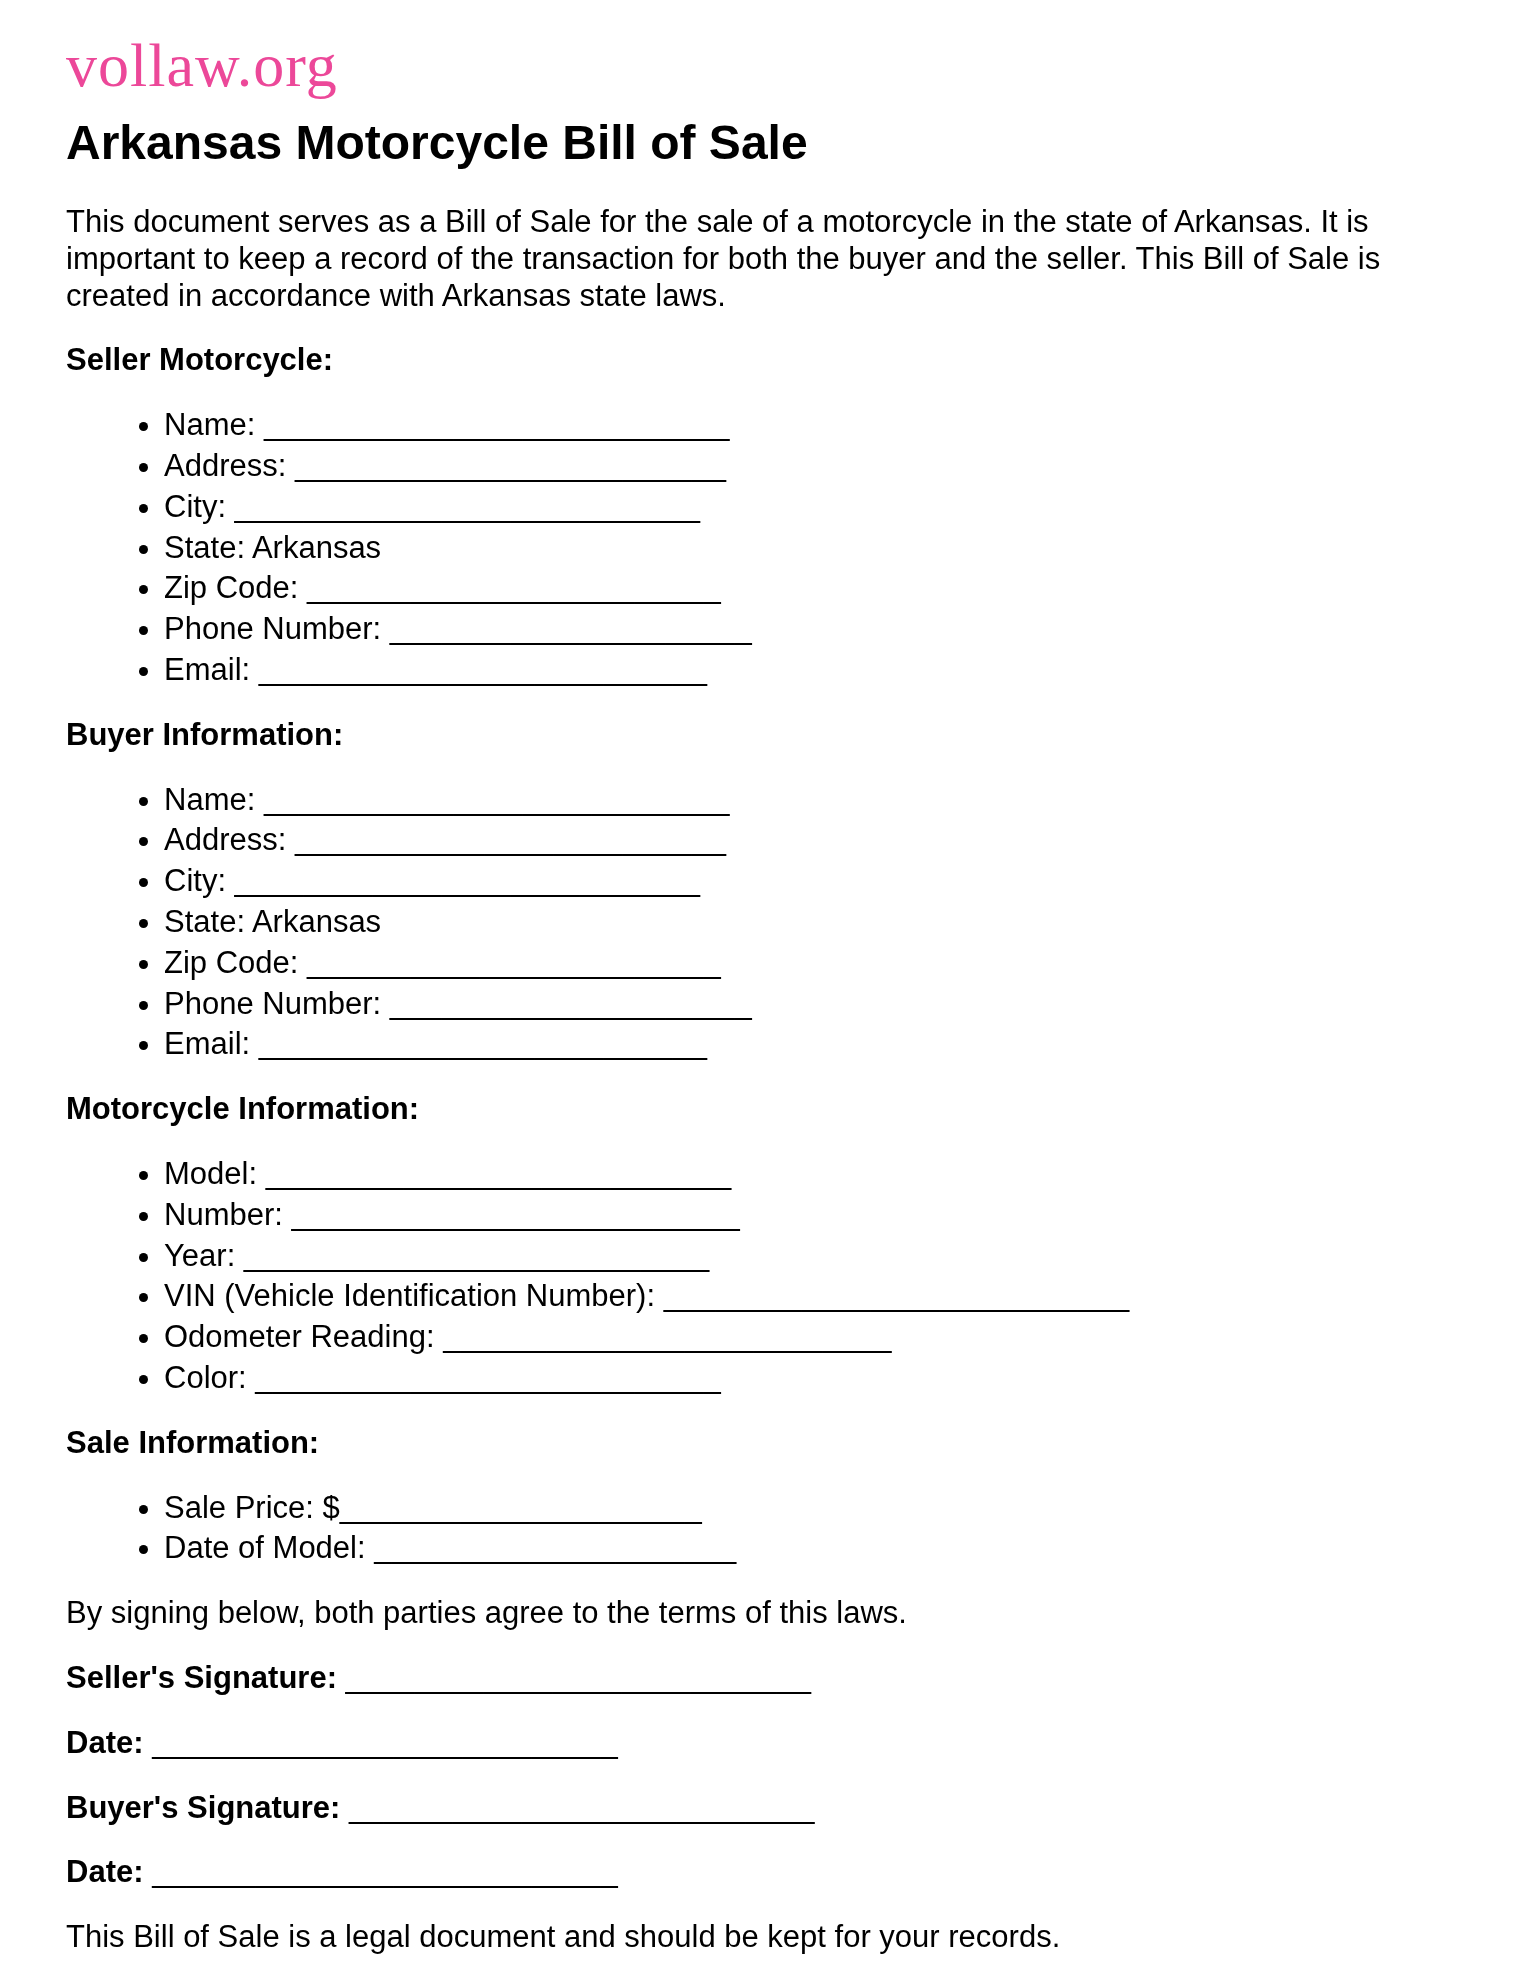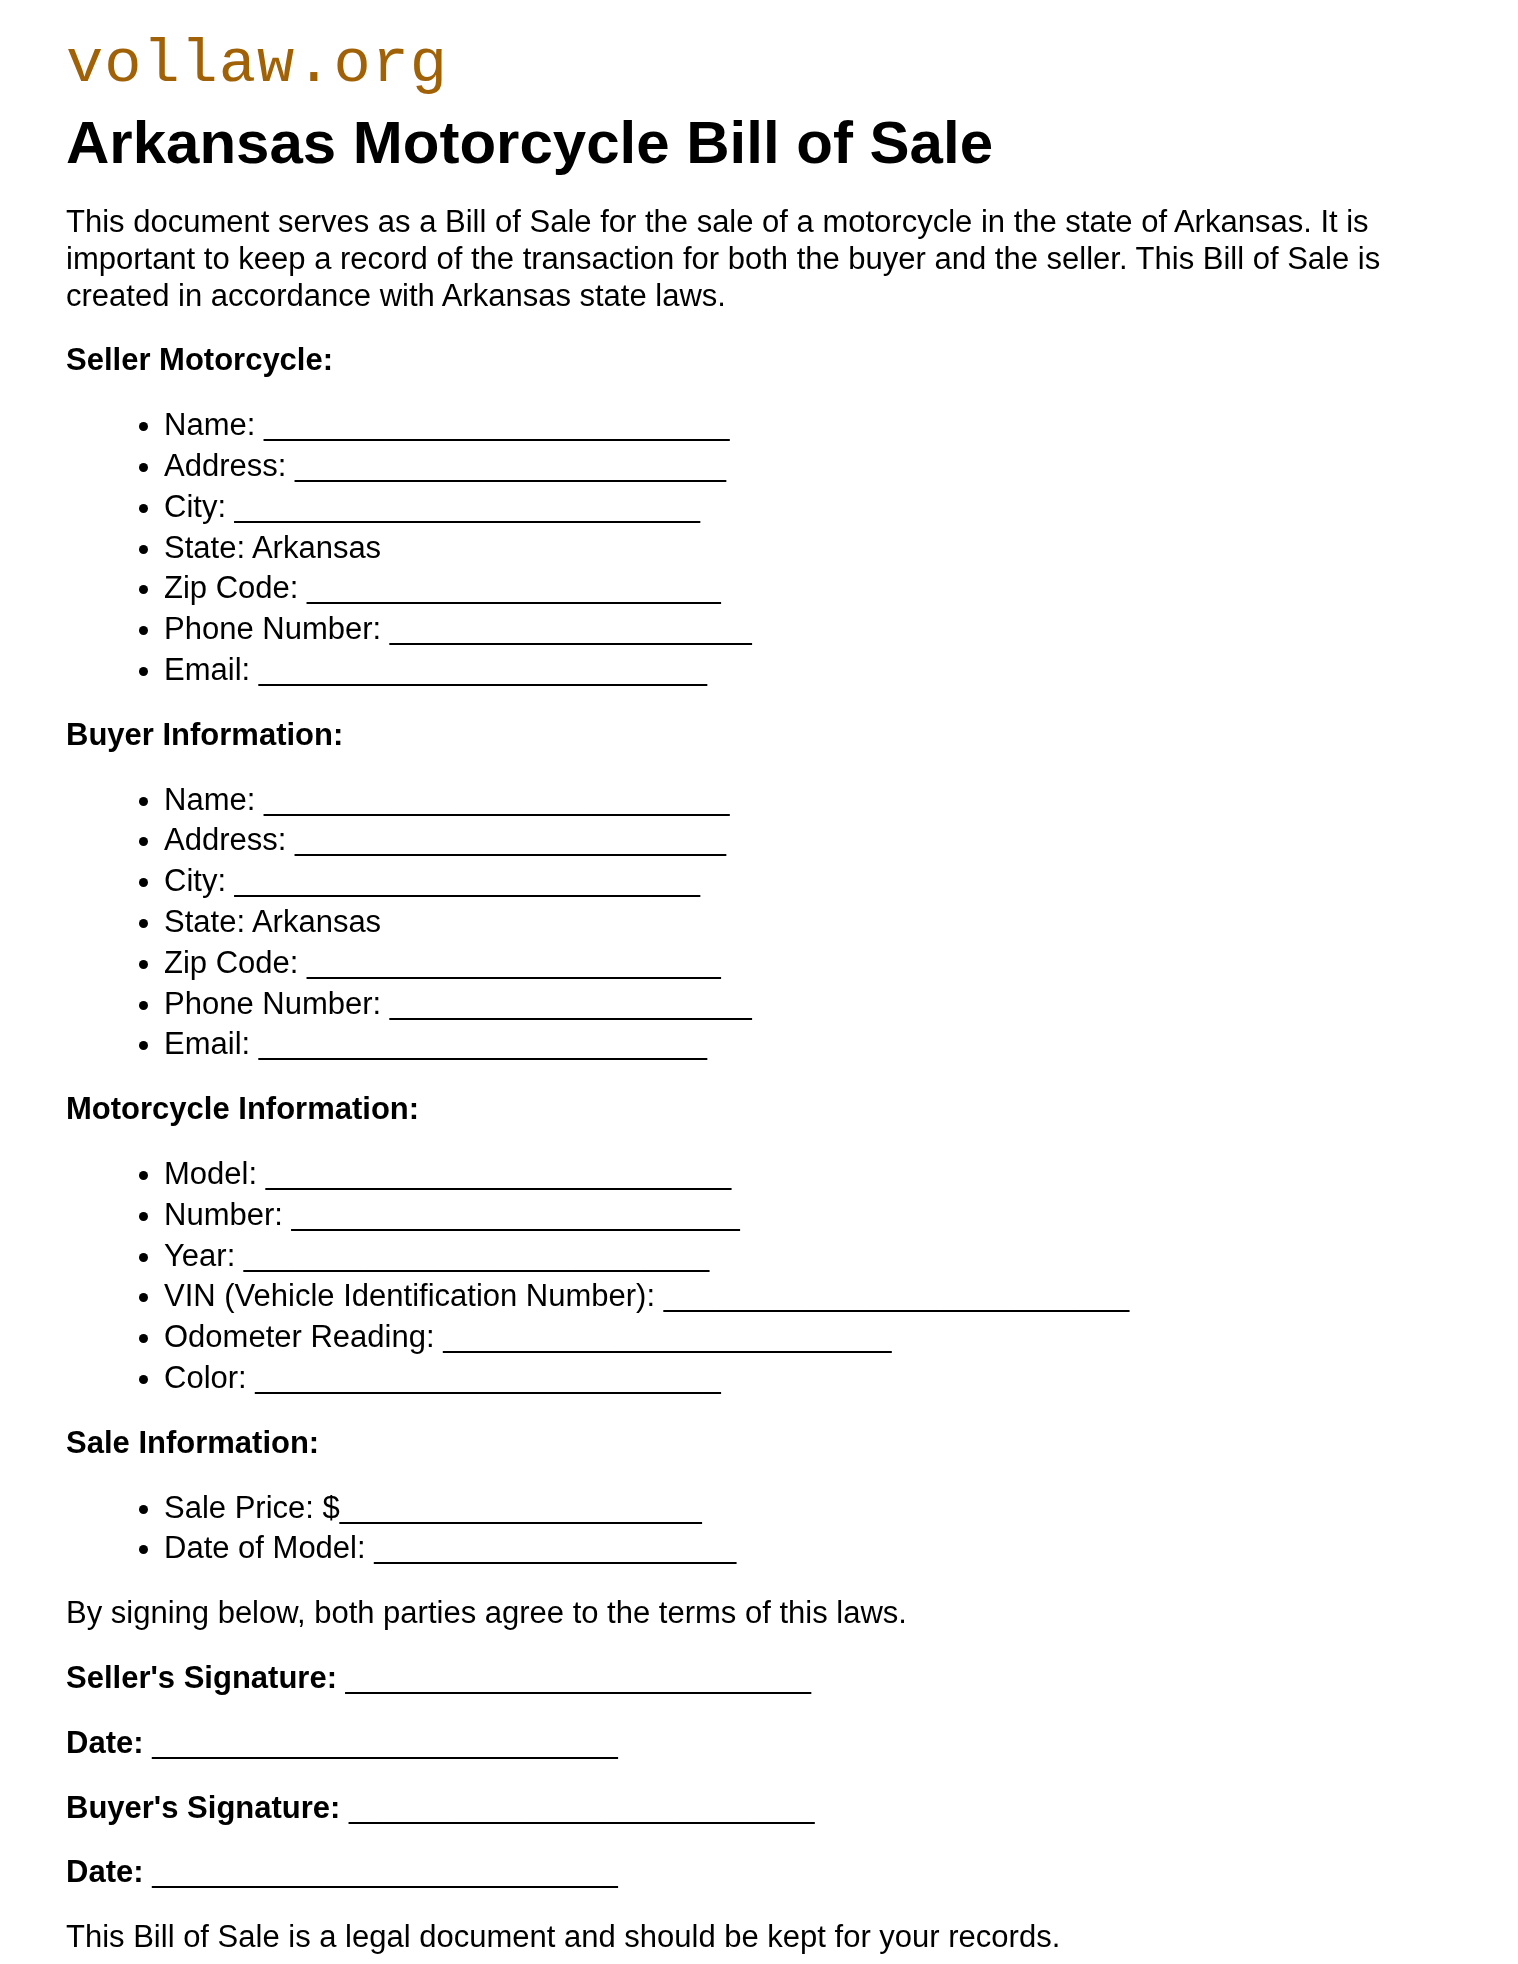--- a/index.html
+++ b/index.html
@@ -9,29 +9,29 @@
     box-sizing: border-box;
     padding: 26px 66px 0 66px;
     background: #ffffff;
     color: #000000;
     font-family: "Liberation Sans", sans-serif;
     font-size: 31px;
     line-height: 36.8px;
     overflow: hidden;
   }
   .logo {
-    font-family: Liberation Mono, monospace;
+    font-family: Liberation Serif, serif;
     font-size: 62px;
     line-height: 78px;
-    color: #a16207;
+    color: #ec4899;
     letter-spacing: 1px;
     white-space: nowrap;
   }
   h1.page-title {
-    font-size: 60px;
+    font-size: 48px;
     line-height: 66px;
     font-weight: 700;
     margin: 6px 0 24px 0;
     letter-spacing: 0;
     white-space: nowrap;
   }
   p { margin: 28px 0; }
   p.intro { width: 1386px; }
   p.sec-head { font-weight: 700; }
   ul.fields {

